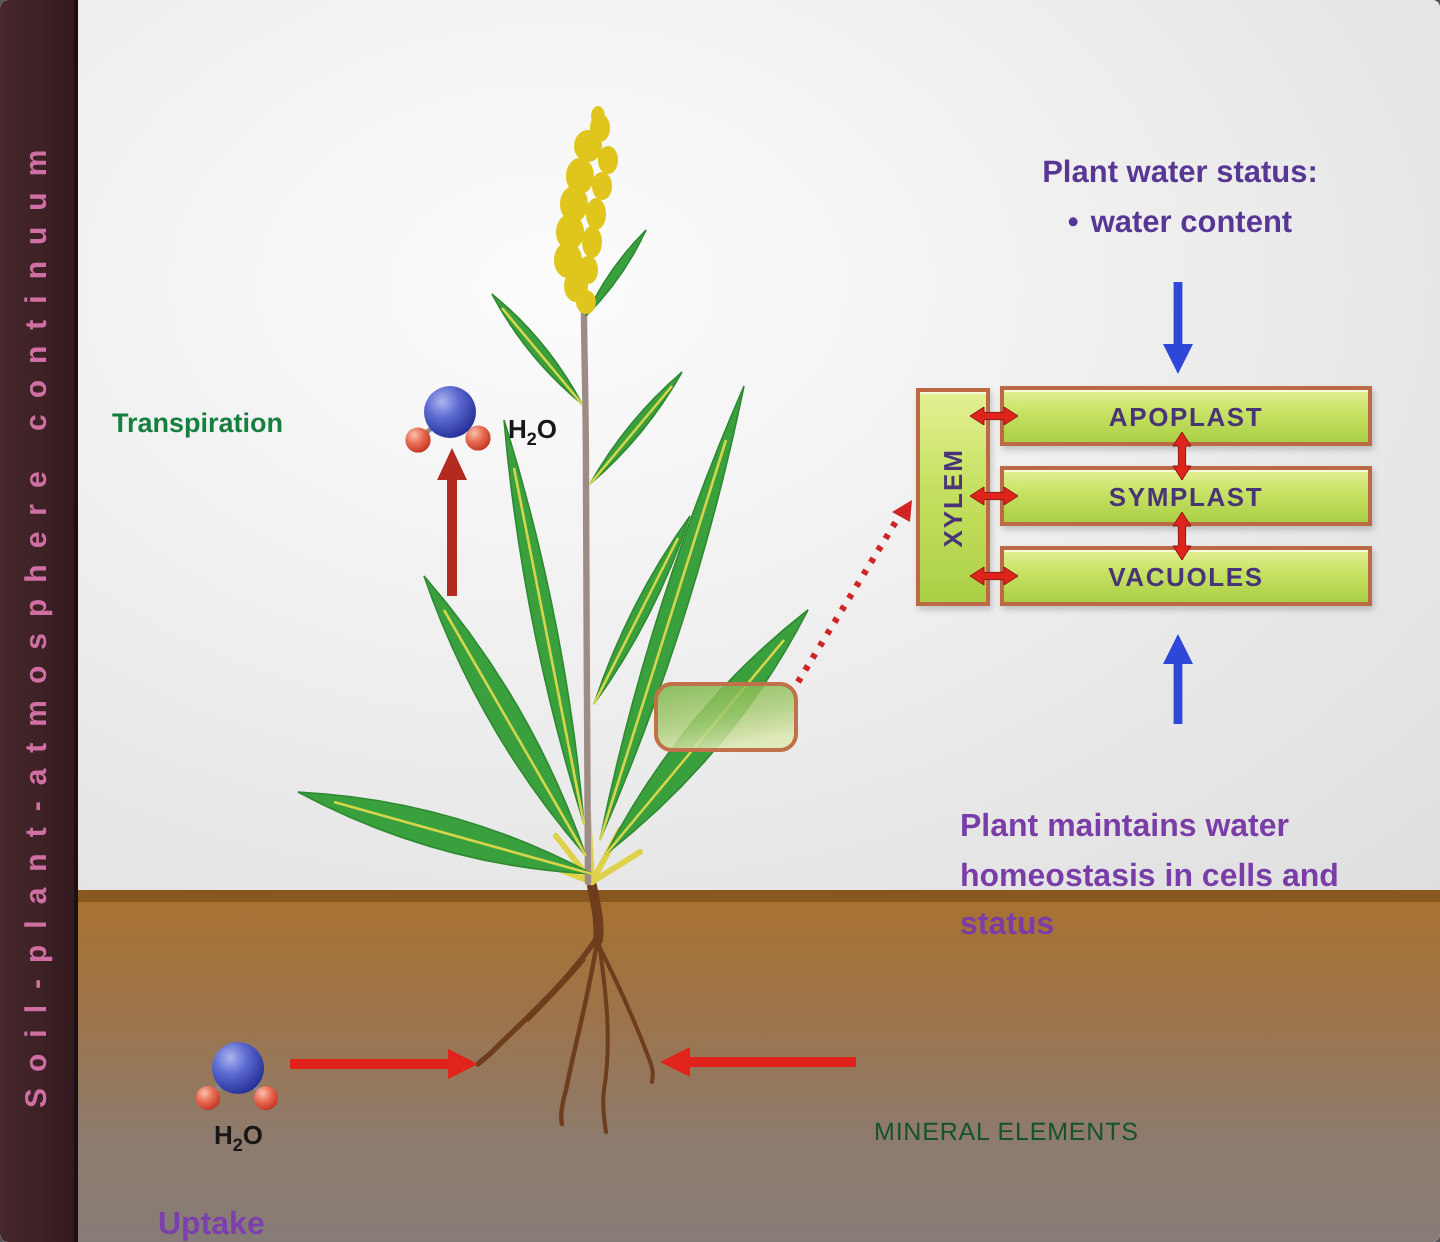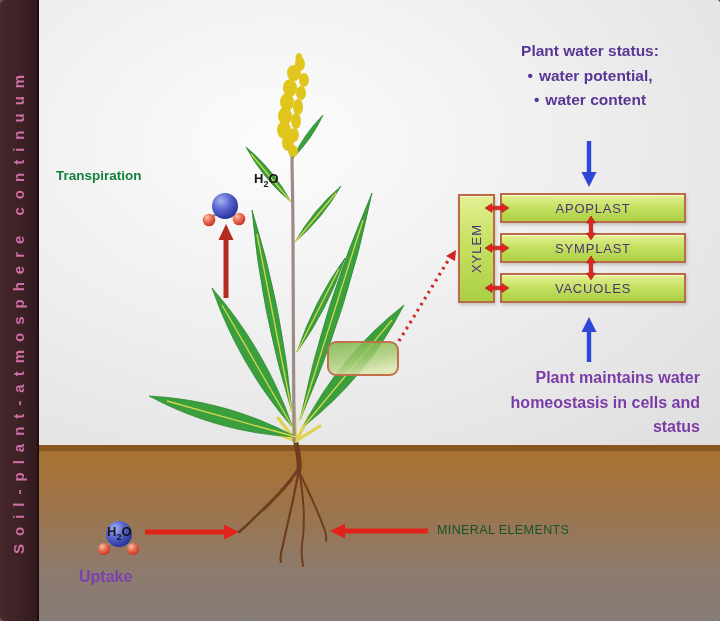--- a/index.html
+++ b/index.html
@@ -30,41 +30,41 @@
     background:linear-gradient(180deg,#a9712e 0%, #9d744a 35%, #8d7b6e 72%, #867c76 100%);
   }
   .soil-line{
     position:absolute;left:37px;top:445px;right:0;height:6px;z-index:1;
     background:rgba(94,53,11,0.42);
   }
   
   .scene{position:absolute;left:0;top:0;z-index:2;pointer-events:none;}
   .overlay{position:absolute;left:0;top:0;z-index:6;pointer-events:none;}
   
-  .lbl{position:absolute;z-index:3;white-space:nowrap;}
+  .lbl{position:absolute;z-index:3;white-space:nowrap;margin-top:36px;}
   .transpiration{left:56px;top:168px;color:#15803d;font-size:13.5px;font-weight:bold;}
   .h2o{color:#171717;font-size:13px;font-weight:bold;padding-left:44px;}
   .h2o sub{font-size:9px;}
   .h2o-top{left:210px;top:171px;}
   .h2o-bottom{left:63px;top:524px;}
   .uptake{left:79px;top:568px;color:#7c3fae;font-size:16px;font-weight:bold;}
   .minerals{left:437px;top:523px;color:#14532d;font-size:12.5px;font-weight:400;letter-spacing:0.4px;}
   .status-block{left:480px;top:38px;width:220px;text-align:center;color:#583794;font-weight:bold;font-size:15.5px;}
   .status-title{height:26px;line-height:26px;}
   .status-line{height:24px;line-height:24px;}
   .bullet{margin-right:6px;}
-  .homeo-block{left:480px;top:366px;width:220px;text-align:right;color:#7a3da8;font-weight:bold;font-size:16px;}
+  .homeo-block{left:480px;top:366px;width:220px;text-align:left;color:#7a3da8;font-weight:bold;font-size:16px;}
   .homeo-line{height:24.5px;line-height:24.5px;}
   
   .dbox{
     position:absolute;z-index:4;border:2px solid #bb6a43;border-radius:0;
     background:linear-gradient(180deg,#e3f094 0%,#c6e162 45%,#abcf47 100%);
     box-shadow:inset 0 1px 0 rgba(255,255,255,0.65), 1px 2px 3px rgba(0,0,0,0.18);
     display:flex;align-items:center;justify-content:center;
-    color:#4a3478;font-weight:normal;font-size:13px;letter-spacing:0.8px;
+    color:#4a3478;font-weight:bold;font-size:13px;letter-spacing:0.8px;
   }
   .compartment{left:500px;width:182px;height:26px;}
   .xylem{
     left:458px;top:194px;width:33px;height:105px;
   }
   .xylem-label{
     writing-mode:vertical-rl;transform:rotate(180deg);letter-spacing:1px;font-size:13px;
   }
 </style>
 </head>
@@ -205,21 +205,20 @@
 
   <div class="lbl h2o h2o-top"><span>H</span><sub>2</sub><span>O</span></div>
 
   <div class="lbl h2o h2o-bottom"><span>H</span><sub>2</sub><span>O</span></div>
 
   <div class="lbl uptake">Uptake</div>
   <div class="lbl minerals">MINERAL ELEMENTS</div>
 
   <div class="lbl status-block">
     <div class="status-title">Plant water status:</div>
-    <div class="status-line"><span class="bullet">•</span><span>water potential,</span></div>
     <div class="status-line"><span class="bullet">•</span><span>water content</span></div>
   </div>
 
   <div class="lbl homeo-block">
     <div class="homeo-line">Plant maintains water</div>
     <div class="homeo-line">homeostasis in cells and</div>
     <div class="homeo-line">status</div>
   </div>
 
   <div class="dbox xylem">

